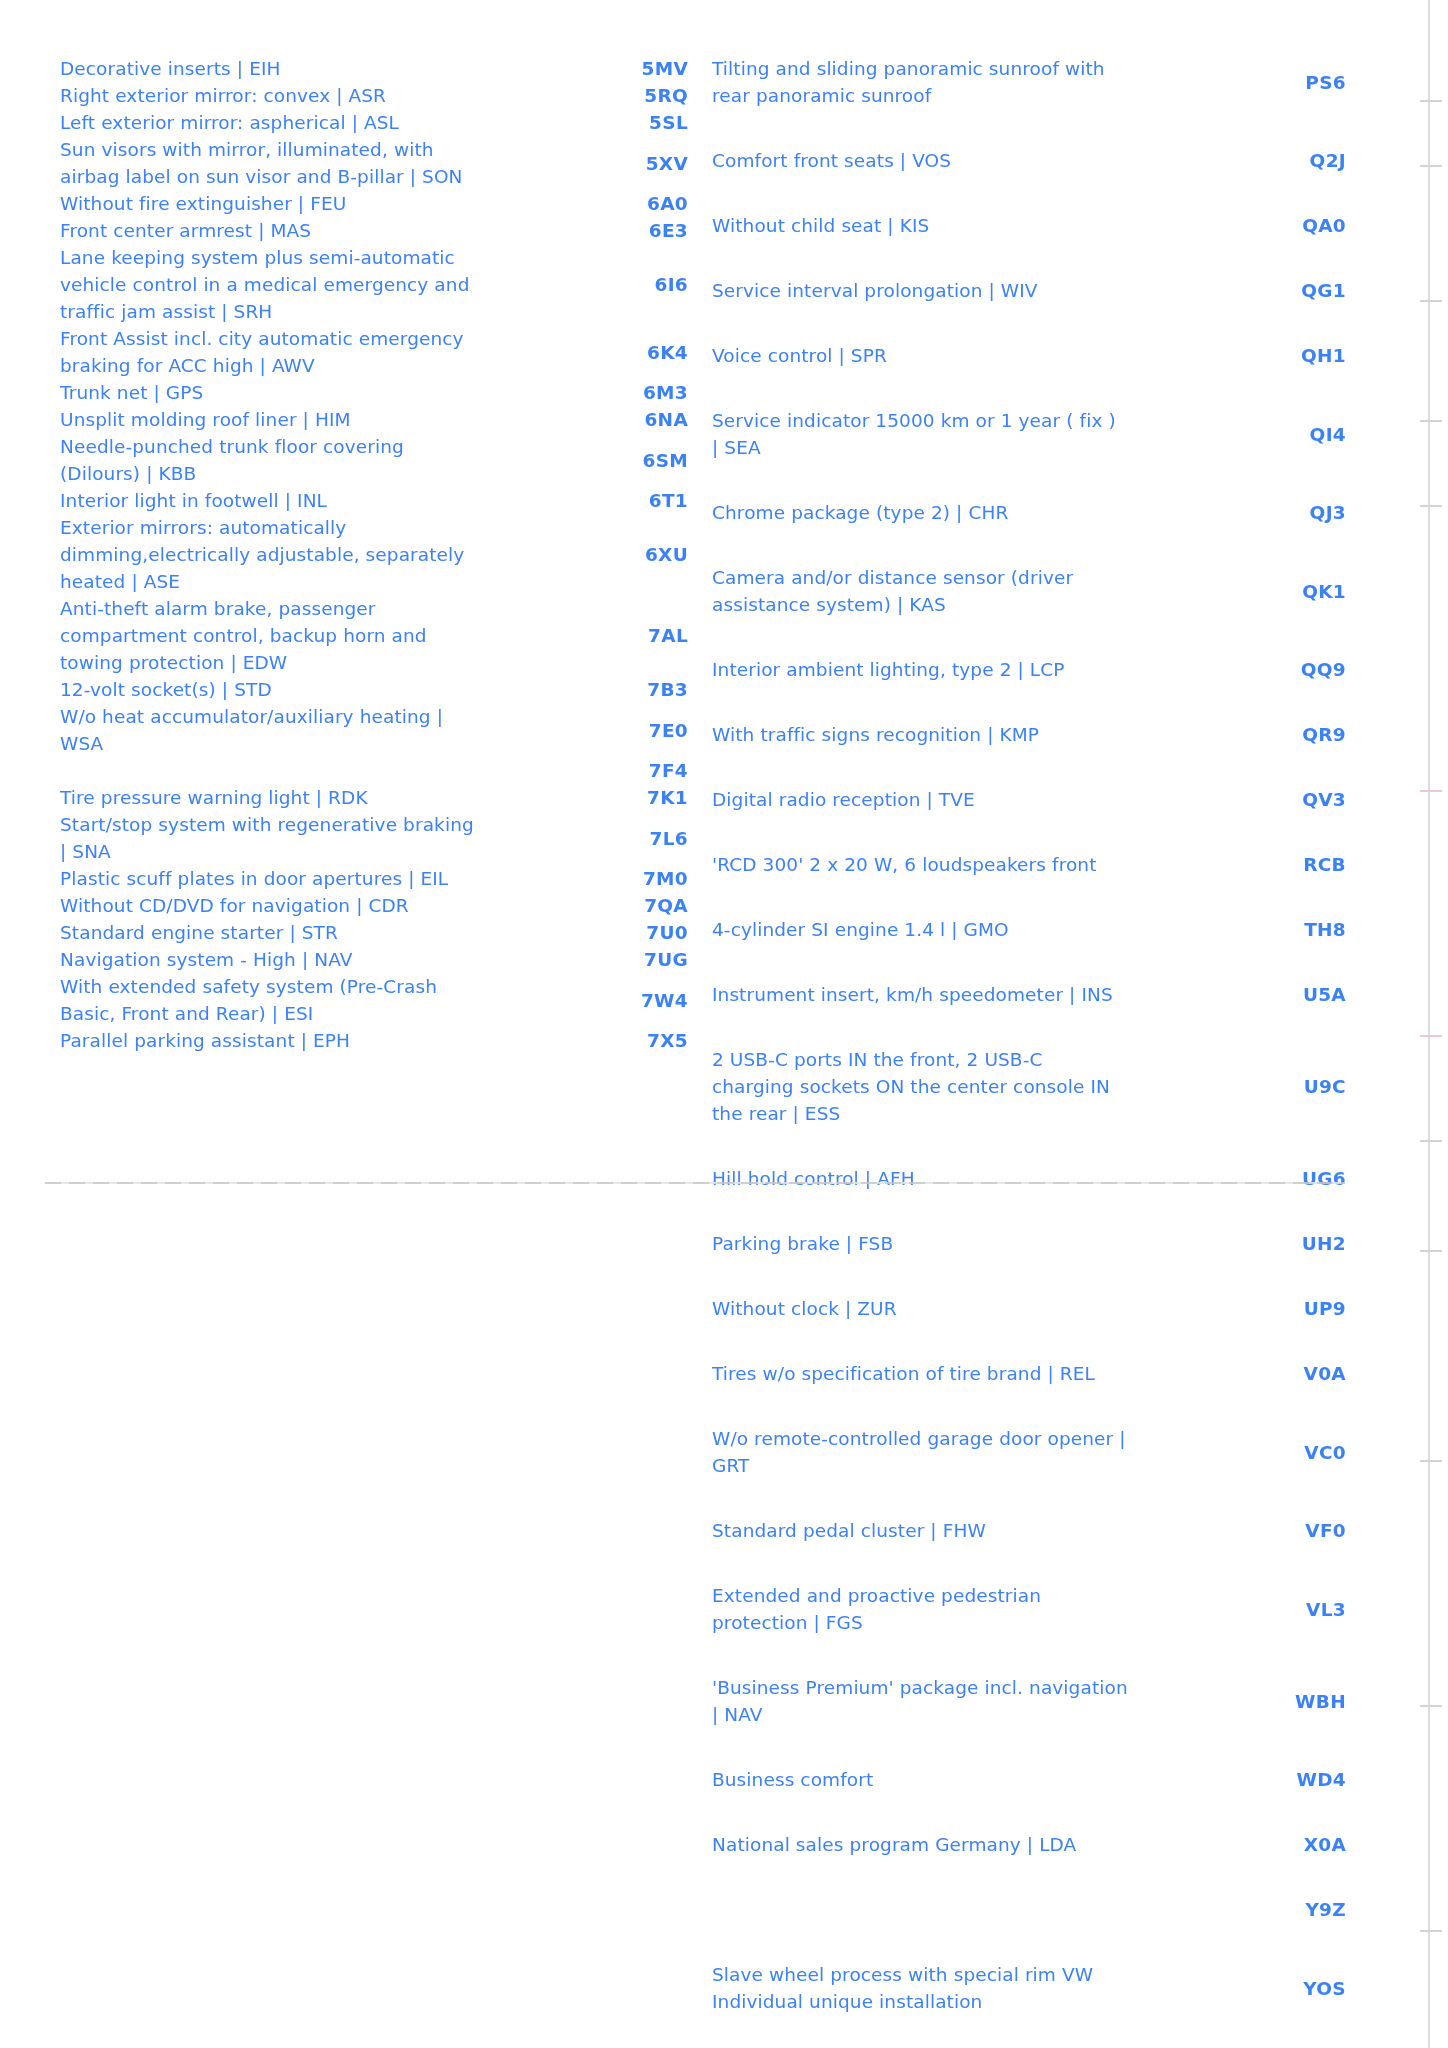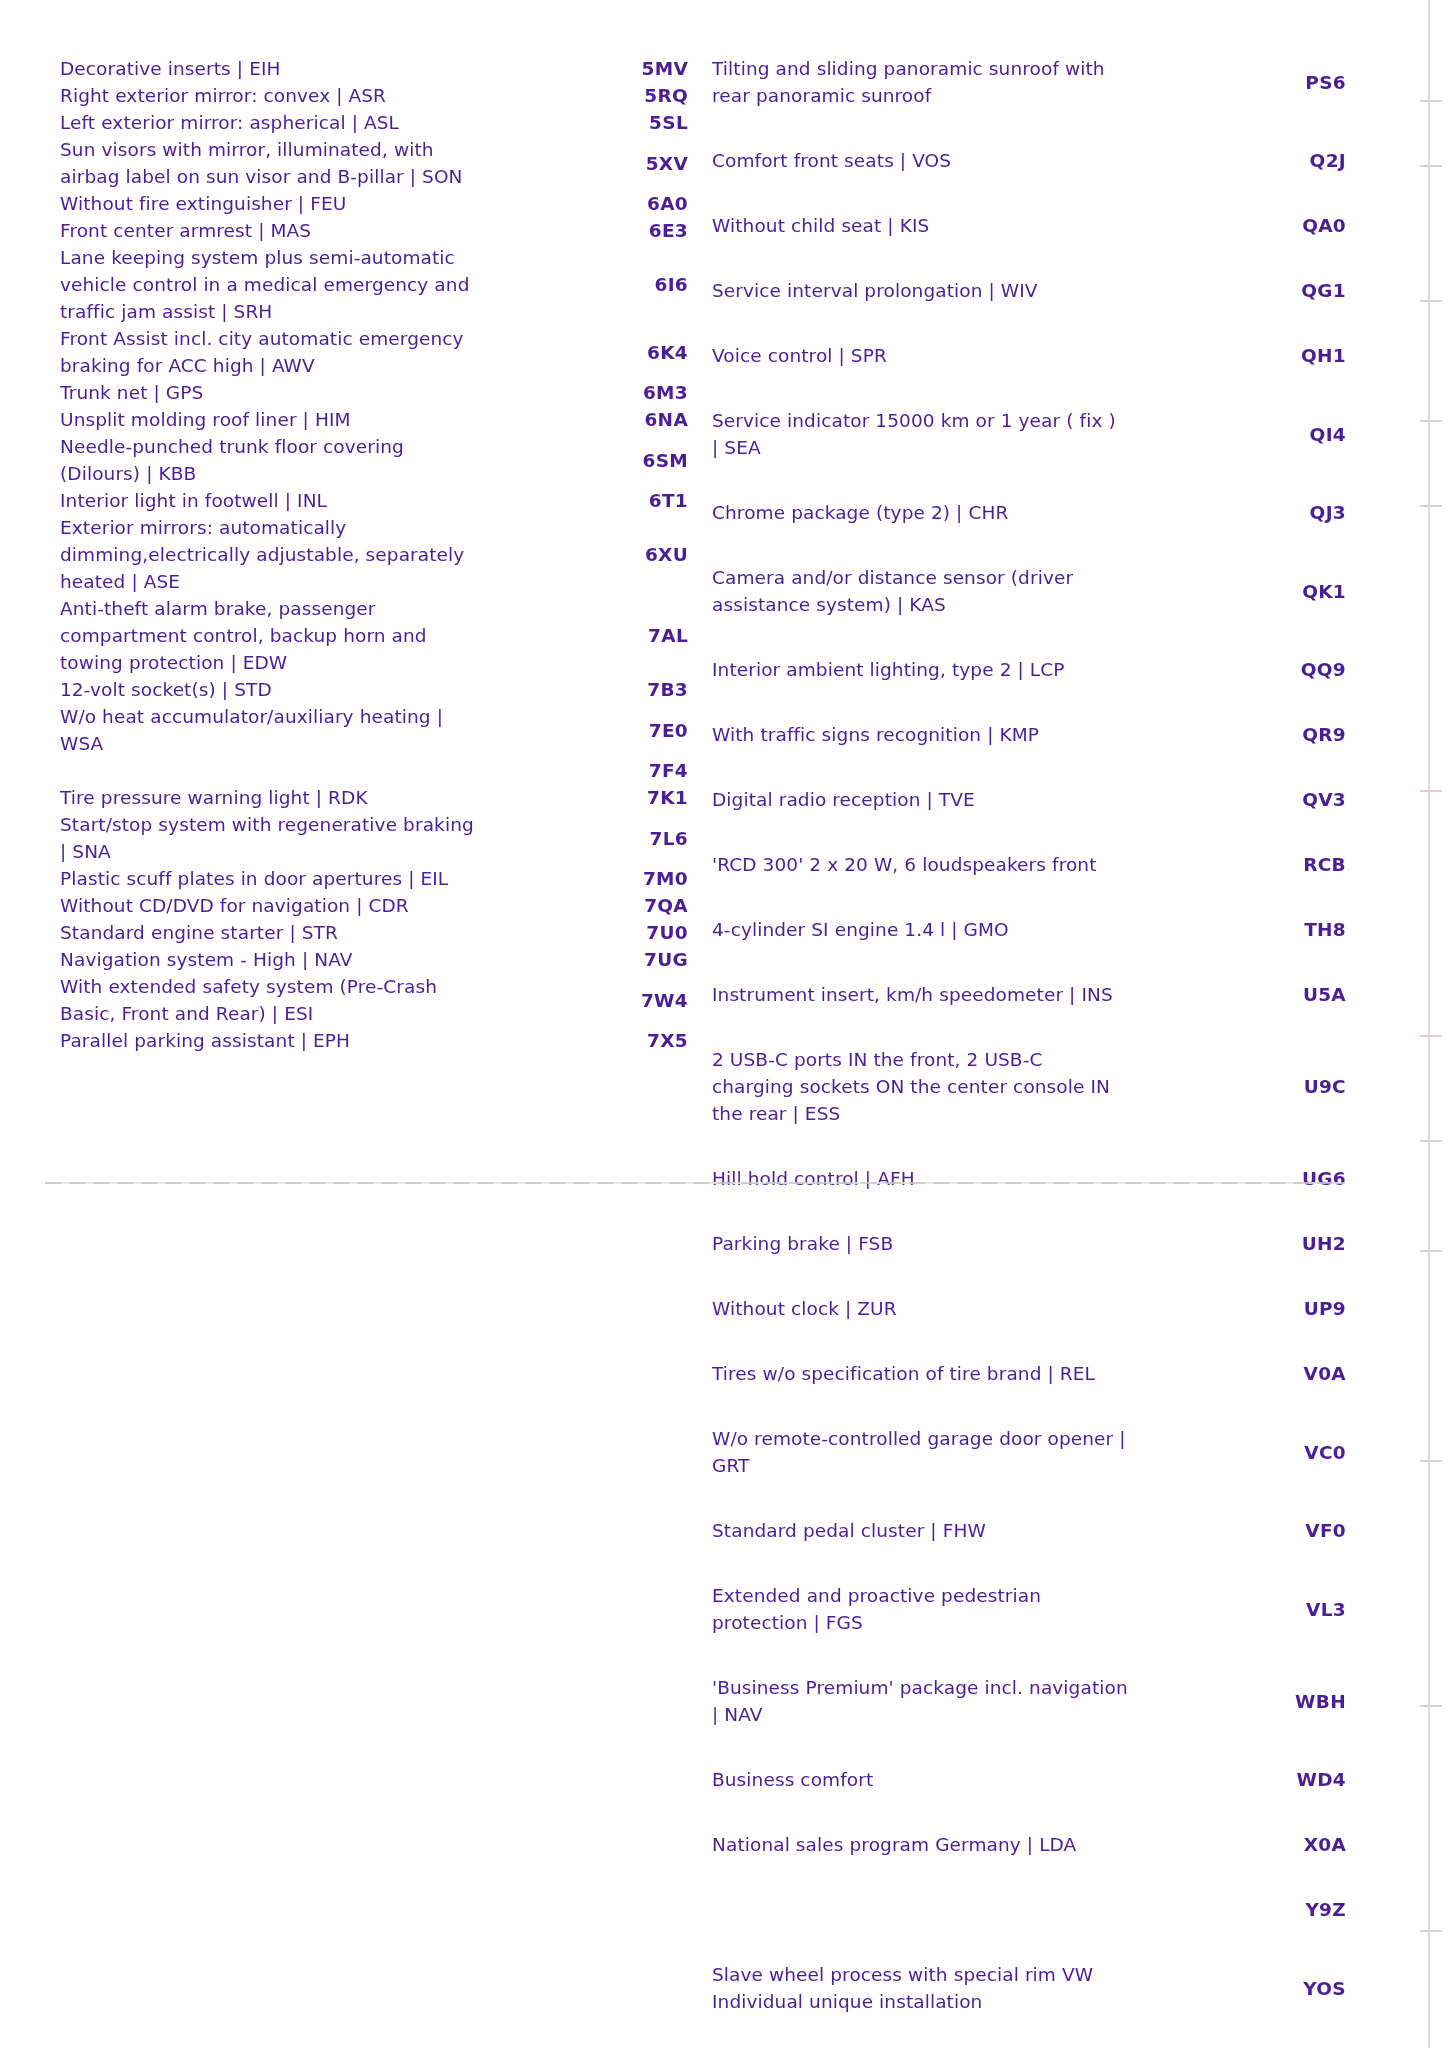--- a/index.html
+++ b/index.html
@@ -2,21 +2,21 @@
 <html><head>
 <meta charset="utf-8">
 <style>
   html,body{margin:0;padding:0;background:#ffffff;}
   .page{
     position:relative;
     width:1448px;height:2048px;
     background:#ffffff;
     overflow:hidden;
     font-family:"DejaVu Sans","Liberation Sans",sans-serif;
-    color:#4c1d95;
+    color:#3b82f6;
   }
   .content{
     position:absolute;
     left:60px;top:55px;
     width:1286px;
     display:flex;
     align-items:flex-start;
     font-size:18.5px;
     line-height:27px;
   }

